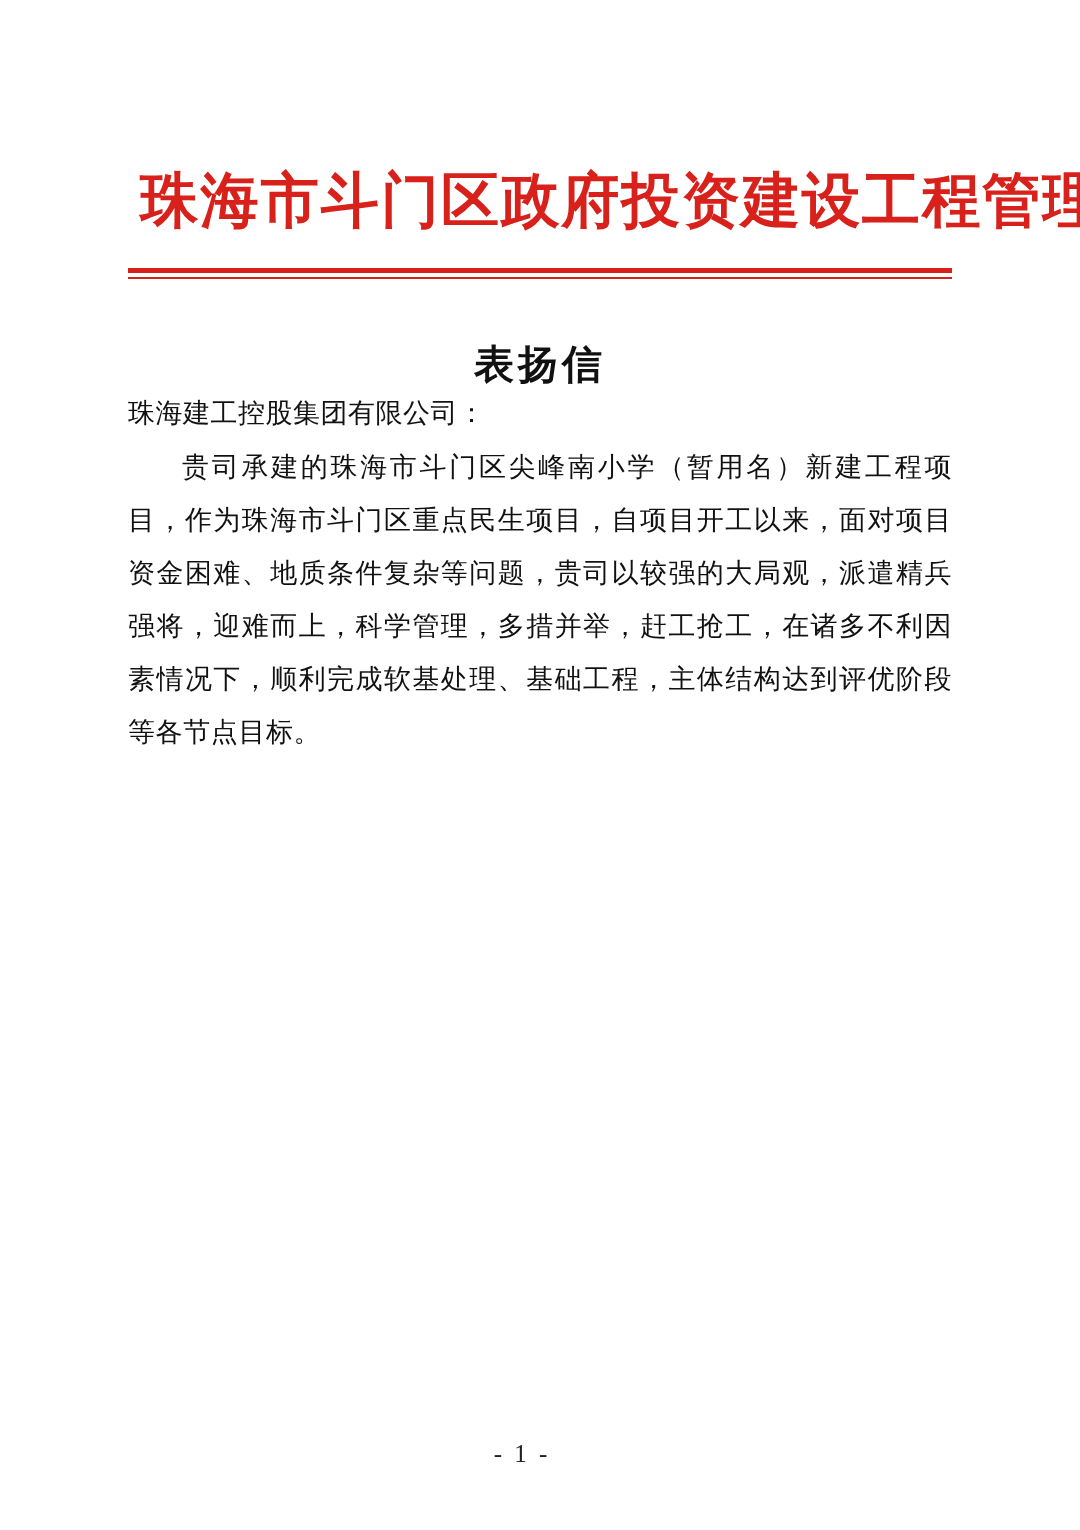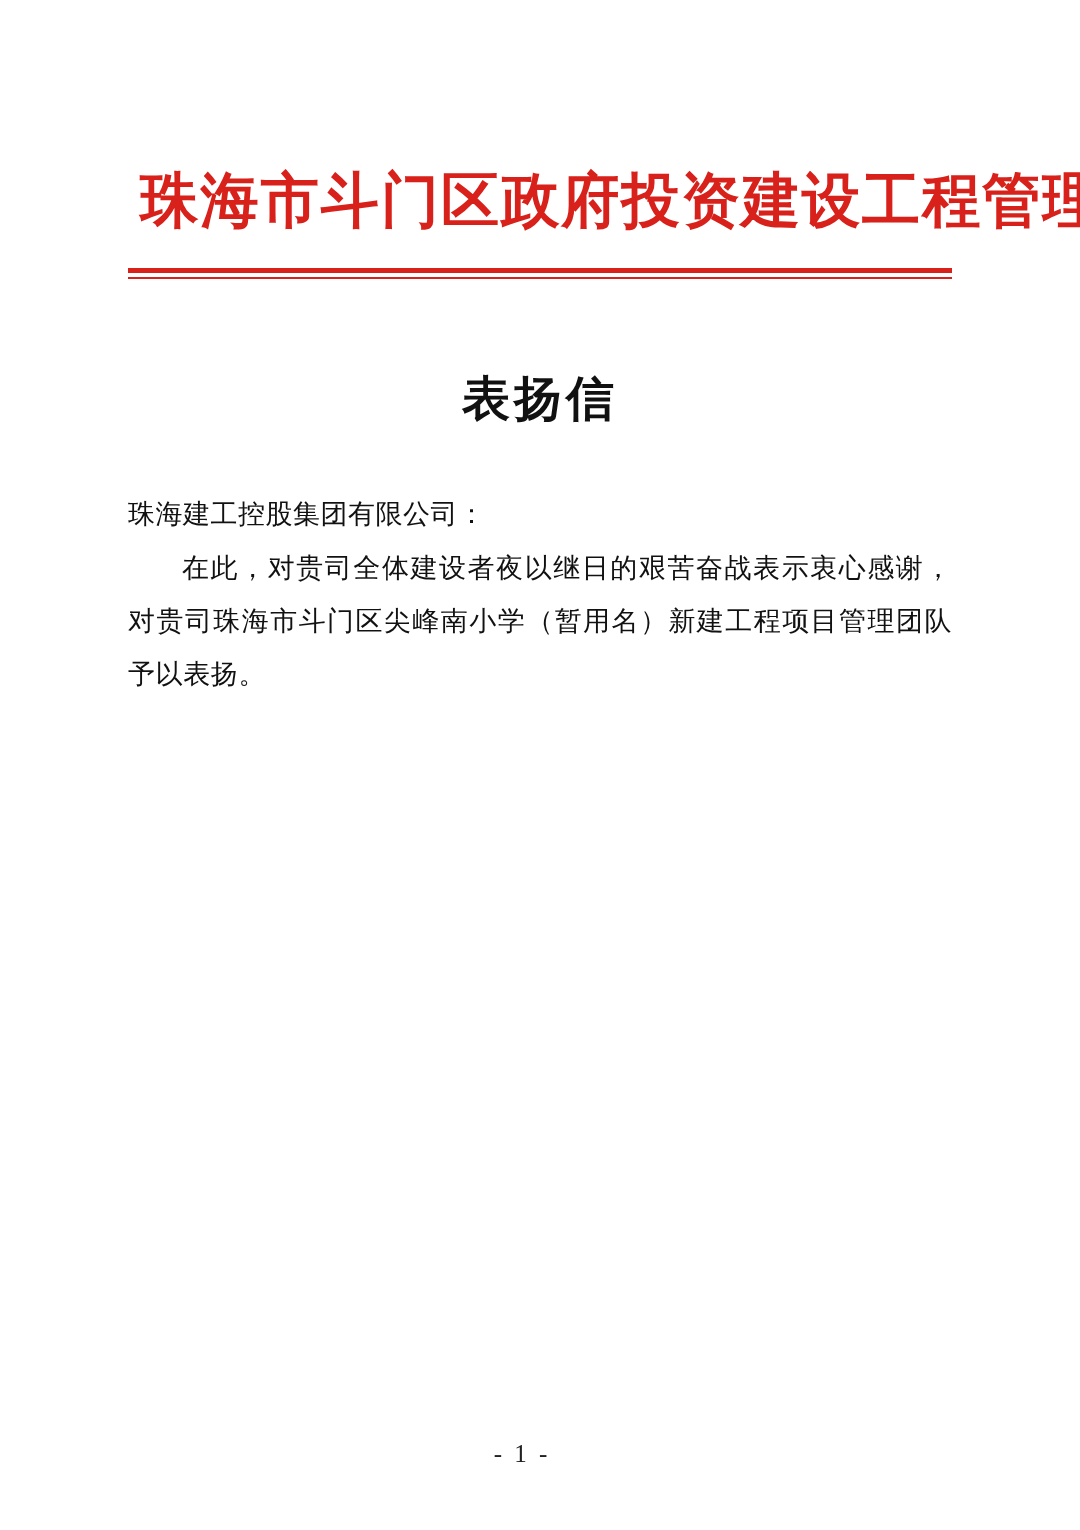--- a/index.html
+++ b/index.html
@@ -46,29 +46,28 @@
     background: #d8211a;
     width: 100%;
   }
   .rule-thin {
     height: 2px;
     background: #d8211a;
     width: 100%;
     margin-top: 4px;
   }
   .doc-title {
-    margin-top: 88px;
+    margin-top: 58px;
     text-align: center;
-    font-size: 48px;
+    font-size: 40px;
     font-weight: 700;
     letter-spacing: 4px;
     color: #111;
   }
   .body-area {
-    margin-top: 62px;
   }
   .salutation {
     font-size: 27px;
     line-height: 1.6;
     letter-spacing: 0.5px;
     color: #111;
   }
   p.para {
     font-size: 27px;
     line-height: 53px;
@@ -106,20 +105,20 @@
   <div class="rule-wrap">
     <div class="rule-thick"></div>
     <div class="rule-thin"></div>
   </div>
 
   <div class="doc-title">表扬信</div>
 
   <div class="body-area">
     <p class="salutation">珠海建工控股集团有限公司：</p>
 
+    <p class="para">贵司承建的珠海市斗门区尖峰南小学（暂用名）新建工程项目，作为珠海市斗门区重点民生项目，自项目开工以来，面对项目资金困难、地质条件复杂等问题，贵司以较强的大局观，派遣精兵强将，迎难而上，科学管理，多措并举，赶工抢工，在诸多不利因素情况下，顺利完成软基处理、基础工程，主体结构达到评优阶段等各节点目标。</p>
 
-    <p class="para">在此，对贵司全体建设者夜以继日的艰苦奋战表示衷心感谢，对贵司珠海市斗门区尖峰南小学（暂用名）新建工程项目管理团队予以表扬。</p>
 
   </div>
 
   <div class="page-number">- 1 -</div>
 
 </div>
 
 </body></html>

